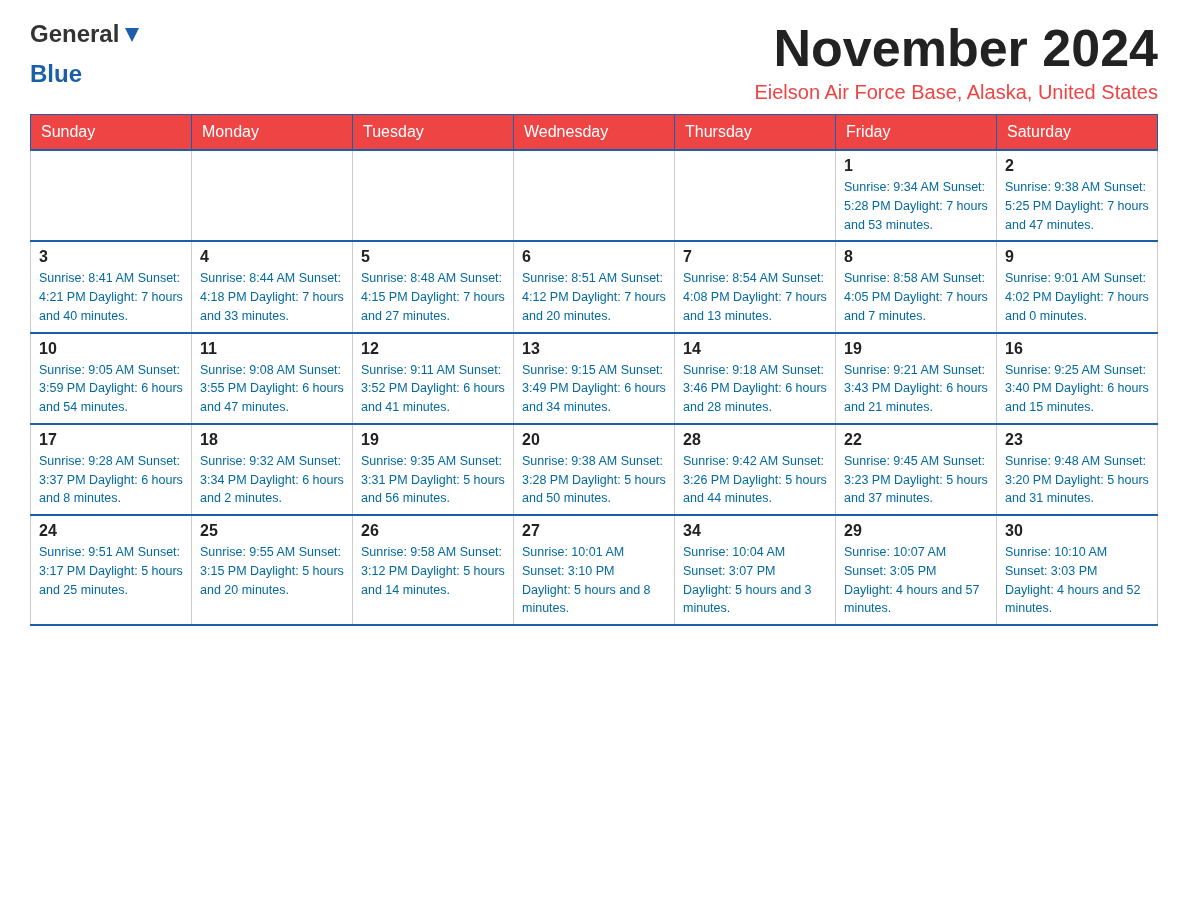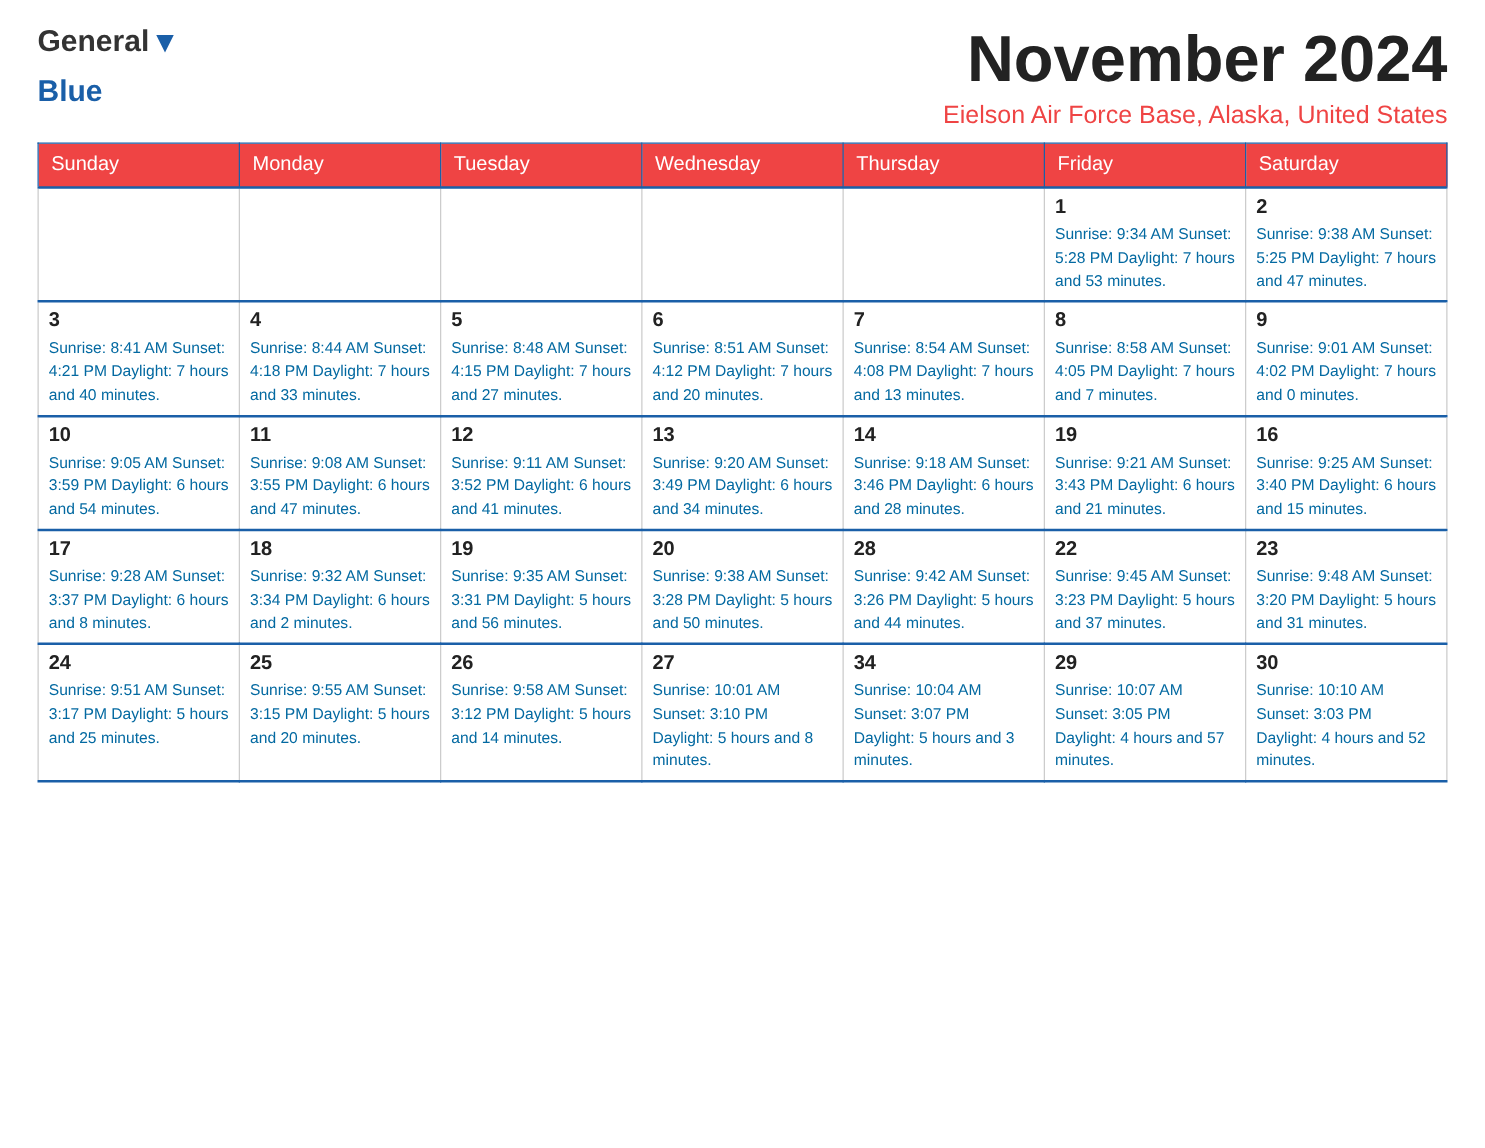--- a/index.html
+++ b/index.html
@@ -204,21 +204,21 @@
         </td>
         <td>
           <div class="day-number">12</div>
           <div class="day-info">Sunrise: 9:11 AM
 Sunset: 3:52 PM
 Daylight: 6 hours
 and 41 minutes.</div>
         </td>
         <td>
           <div class="day-number">13</div>
-          <div class="day-info">Sunrise: 9:20 AM
+          <div class="day-info">Sunrise: 9:15 AM
 Sunset: 3:49 PM
 Daylight: 6 hours
 and 34 minutes.</div>
         </td>
         <td>
           <div class="day-number">14</div>
           <div class="day-info">Sunrise: 9:18 AM
 Sunset: 3:46 PM
 Daylight: 6 hours
 and 28 minutes.</div>

